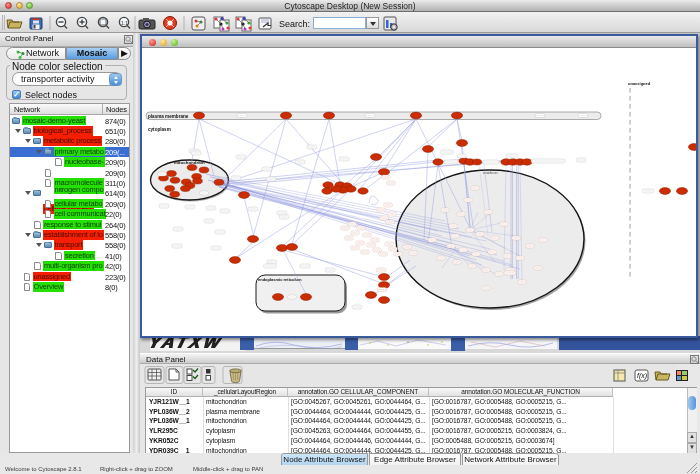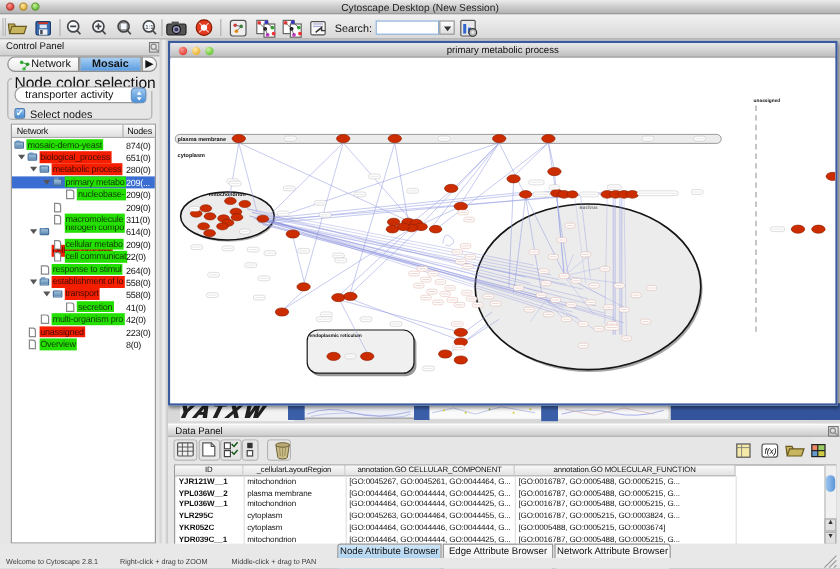--- a/index.html
+++ b/index.html
@@ -20,21 +20,21 @@
 #cpanel { left:0; top:33px; width:133px; height:441px; background:#e6e6e6; }
 #cpTitle { left:0; top:0; width:133px; height:14px;
   background:linear-gradient(#f2f2f2,#cfcfcf); border-bottom:1px solid #aaa;
   font-size:8px; color:#111; padding:1px 0 0 5px; }
 #tabs { left:6px; top:14px; width:125px; height:13px; }
 .seg { top:0; height:13px; background:linear-gradient(#ffffff,#e8e8e8); border:1px solid #8e8e8e; font-size:9px; color:#111; text-align:center; }
 #segNet { left:0; width:60px; border-radius:7px 0 0 7px; }
 #segMos { left:60px; width:52px; background:linear-gradient(#a8d0f4,#5a9ce0); font-weight:bold; }
 #segArr { left:112px; width:13px; border-radius:0 7px 7px 0; }
 #gbox { left:6px; top:32px; width:121px; height:35px; border:1px solid #b0b0b0; border-radius:4px; }
-#gboxlab { left:10px; top:28px; font-size:13px; color:#111; background:#e6e6e6; padding:0 2px; }
+#gboxlab { left:10px; top:28px; font-size:10px; color:#111; background:#e6e6e6; padding:0 2px; }
 #combo { left:12px; top:39px; width:110px; height:14px; background:#fff; border:1px solid #9a9a9a; border-radius:7px; font-size:9px; color:#111; padding:1px 0 0 8px; }
 #comboBtn { left:109px; top:39.5px; width:13px; height:13px; border-radius:3.5px; background:linear-gradient(#9ec7f0,#4a8fd8); border:1px solid #6a93c0; }
 #cbx { left:12px; top:57px; width:9px; height:9px; border-radius:2px; background:linear-gradient(#9cc8f2,#3f87d2); border:1px solid #4a7ab0; color:#fff; font-size:8px; font-weight:bold; line-height:8px; text-align:center;}
 #cbxlab { left:25px; top:57px; font-size:9px; color:#111; }
 #tree { left:9px; top:70px; width:121px; height:350px; background:#fff; border:1px solid #9a9a9a; font-size:7.5px; letter-spacing:-0.2px; }
 #treeHead { left:0; top:0; width:119px; height:11px; background:linear-gradient(#fbfbfb,#dedede); border-bottom:1px solid #a8a8a8; color:#111; }
 .trow { left:0; height:10.4px; width:119px; white-space:nowrap; }
 .hlG { background:#23e000; color:#123c00;text-align:right; }
 .hlR { background:#f51f00; color:#4a0c00; }
 .nval { position:absolute; left:95px; top:0; color:#111; }
@@ -321,21 +321,20 @@
             <path d="M3 9 Q25 3 45 8 T 88 6" stroke="#9aa2e2" fill="none" stroke-width="0.7"></path>
             <path d="M6 5 L30 10 L55 4 L80 9" stroke="#c8a2a2" fill="none" stroke-width="0.5"></path>
           </svg></div>
         <div class="abs" style="left:419px;top:0;width:141px;height:14px;background:#33549c;"></div>
       </div>
     <div id="nwin" class="abs">
       <div id="ntitle" class="abs">
         <div class="tl abs" style="left:7px;  background:radial-gradient(circle at 35% 30%, #ff9a90,#e0443a 70%);"></div>
         <div class="tl abs" style="left:18px; background:radial-gradient(circle at 35% 30%, #ffe9a8,#e8b33c 70%);"></div>
         <div class="tl abs" style="left:29px; background:radial-gradient(circle at 35% 30%, #c8f0a0,#6ec73e 70%);"></div>
-        <div id="ntitleText" class="abs">primary metabolic process</div>
       </div>
       <svg id="canvas" class="abs" viewBox="0 0 554 287" width="554" height="287">
           <rect width="554" height="287" fill="#ffffff"></rect>
           <rect x="4" y="63" width="455" height="7.5" rx="3.7" fill="#ececec" stroke="#8a8a8a" stroke-width="0.7"></rect>
           <text x="6" y="68.5" font-size="4.6" font-weight="bold" fill="#111">plasma membrane</text>
           <text x="6" y="81.5" font-size="4.6" font-weight="bold" fill="#111">cytoplasm</text>
           <ellipse cx="48.5" cy="132.5" rx="39" ry="20" fill="rgba(0,0,0,0.3)"></ellipse>
           <ellipse cx="47.5" cy="131" rx="39" ry="20" fill="#ececec" stroke="#151515" stroke-width="1.3"></ellipse>
           <text x="32" y="114.5" font-size="4.4" font-weight="bold" fill="#111">mitochondrion</text>
           <ellipse cx="349.5" cy="192" rx="94" ry="69" fill="rgba(0,0,0,0.35)"></ellipse>

